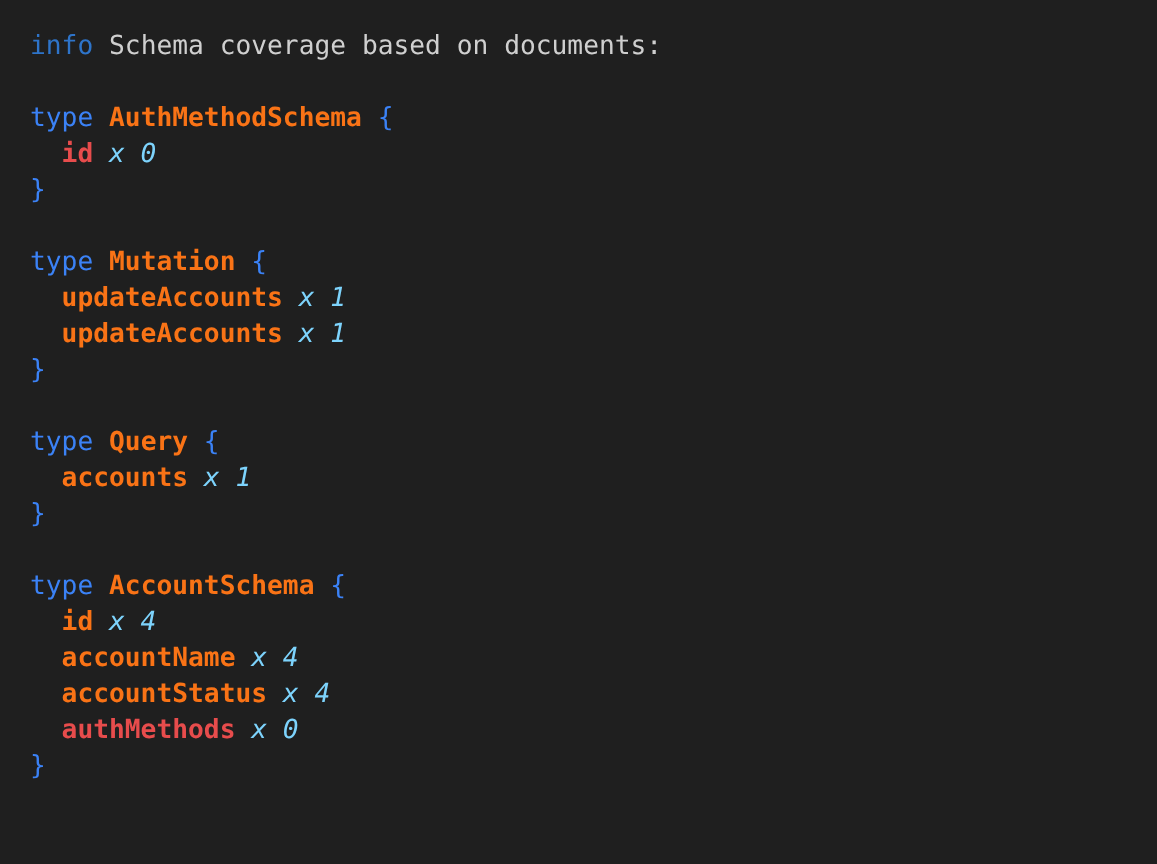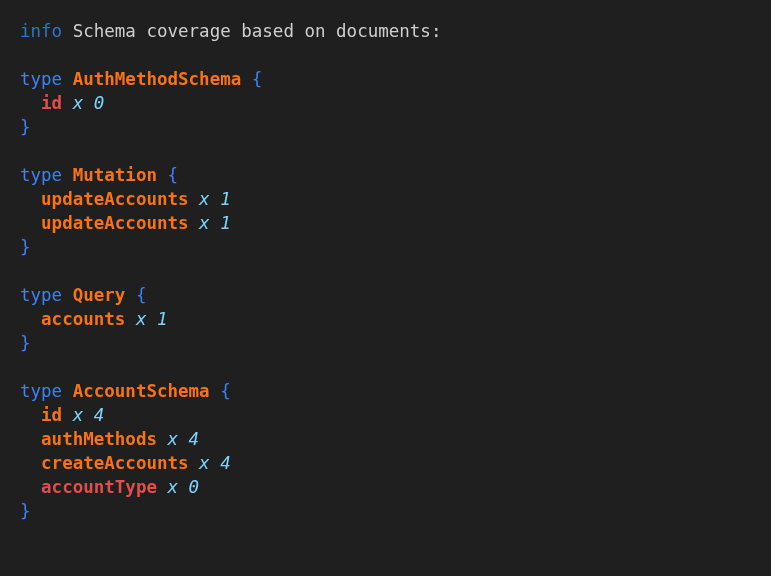--- a/index.html
+++ b/index.html
@@ -60,18 +60,18 @@
   <div class="blank"></div>
 
   <div class="line"><span class="dim">type</span><span class="bold ml1">Query</span><span class="dim ml1">{</span></div>
   <div class="line field"><span class="bold">accounts</span><span class="count">x 1</span></div>
   <div class="line"><span class="dim">}</span></div>
 
   <div class="blank"></div>
 
   <div class="line"><span class="dim">type</span><span class="bold ml1">AccountSchema</span><span class="dim ml1">{</span></div>
   <div class="line field"><span class="bold">id</span><span class="count">x 4</span></div>
-  <div class="line field"><span class="bold">authMethods</span><span class="count">x 4</span></div>
-  <div class="line field"><span class="bold">createAccounts</span><span class="count">x 4</span></div>
-  <div class="line field"><span class="bold red">accountType</span><span class="count">x 0</span></div>
+  <div class="line field"><span class="bold">accountName</span><span class="count">x 4</span></div>
+  <div class="line field"><span class="bold">accountStatus</span><span class="count">x 4</span></div>
+  <div class="line field"><span class="bold red">authMethods</span><span class="count">x 0</span></div>
   <div class="line"><span class="dim">}</span></div>
 
 </div>
 
 </body></html>

